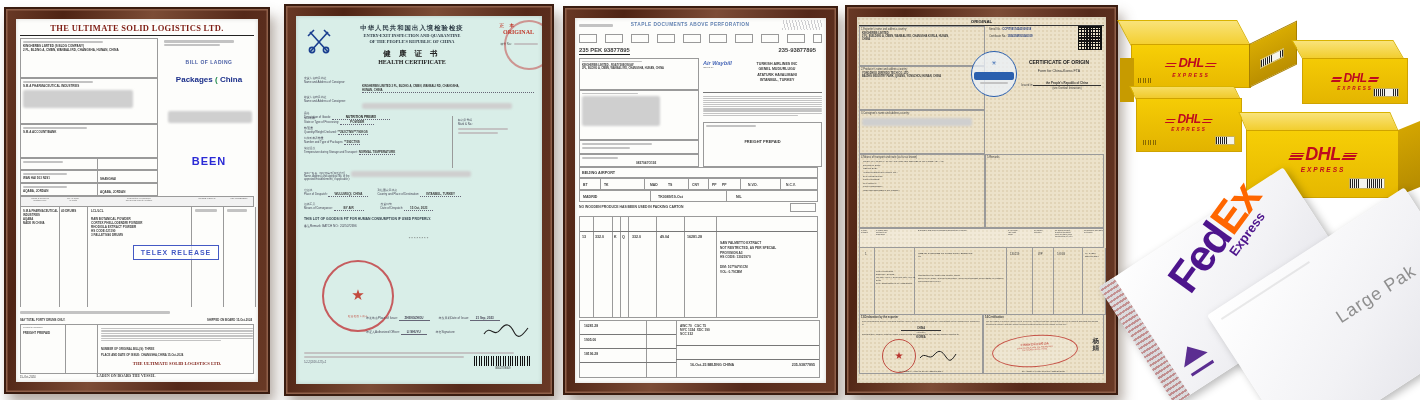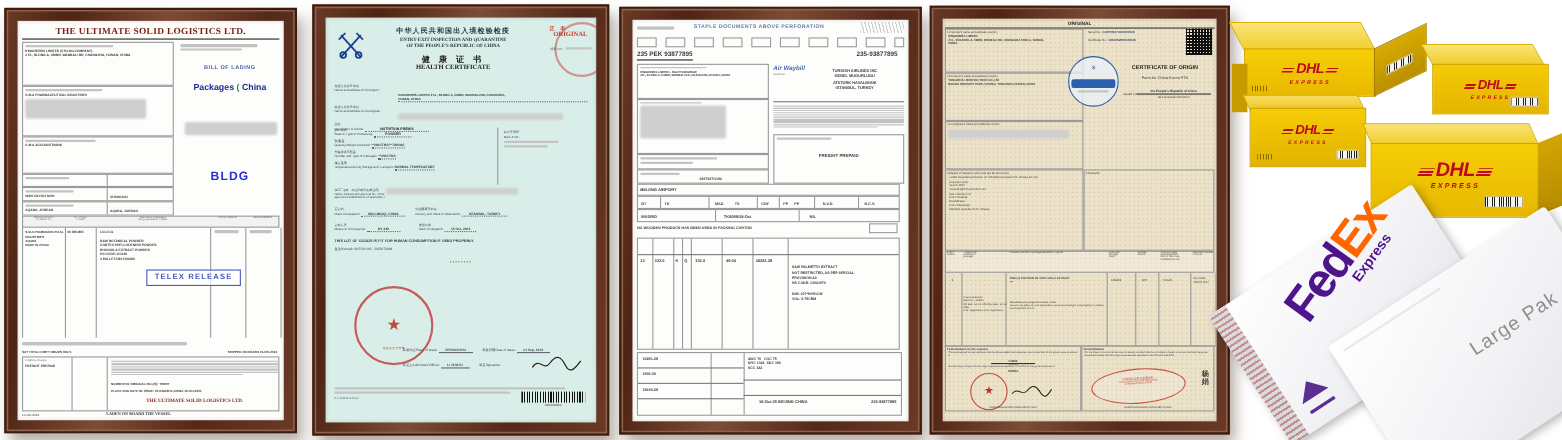--- a/index.html
+++ b/index.html
@@ -85,21 +85,21 @@
         <div class="redact" style="width:70px;height:2.5px;margin:1px 0;"></div>
         <div class="redact" style="width:56px;height:2.5px;margin:1px 0;"></div>
       </div>
       <div class="abs b ctr" style="left:148px;right:4px;top:40px;font-size:5px;color:#4a5fa5;letter-spacing:.5px;">BILL OF LADING</div>
       <div class="abs ctr" style="left:148px;right:4px;top:56px;font-size:8px;">
         <span class="b" style="color:#1b2f8a;">Packages</span>
         <span class="b" style="color:#1f8a4c;">(</span>
         <span class="b" style="color:#1b2f8a;">China</span>
       </div>
       <div class="abs blob" style="left:152px;top:92px;width:84px;height:12px;"></div>
-      <div class="abs b ctr" style="left:148px;right:4px;top:136px;font-size:11px;color:#2b2bd6;letter-spacing:1px;">BLDG</div>
+      <div class="abs b ctr" style="left:148px;right:4px;top:136px;font-size:11px;color:#2b2bd6;letter-spacing:1px;">BEEN</div>
 
       <div class="abs bx" style="left:4px;top:177px;width:234px;height:11px;background:#f2f2f2;">
         <div class="abs pre ctr" style="left:0;width:38px;font-size:2.2px;color:#666;">Marks &amp; Numbers
 Container No.</div>
         <div class="abs pre ctr" style="left:38px;width:28px;font-size:2.2px;color:#666;">No. of Pkgs
 or Units</div>
         <div class="abs pre ctr" style="left:66px;width:104px;font-size:2.2px;color:#666;">Description of packages
 and goods (said to contain)</div>
         <div class="abs pre ctr" style="left:170px;width:32px;font-size:2.2px;color:#666;">GROSS WEIGHT</div>
         <div class="abs pre ctr" style="left:202px;width:32px;font-size:2.2px;color:#666;">MEASUREMENT</div>

